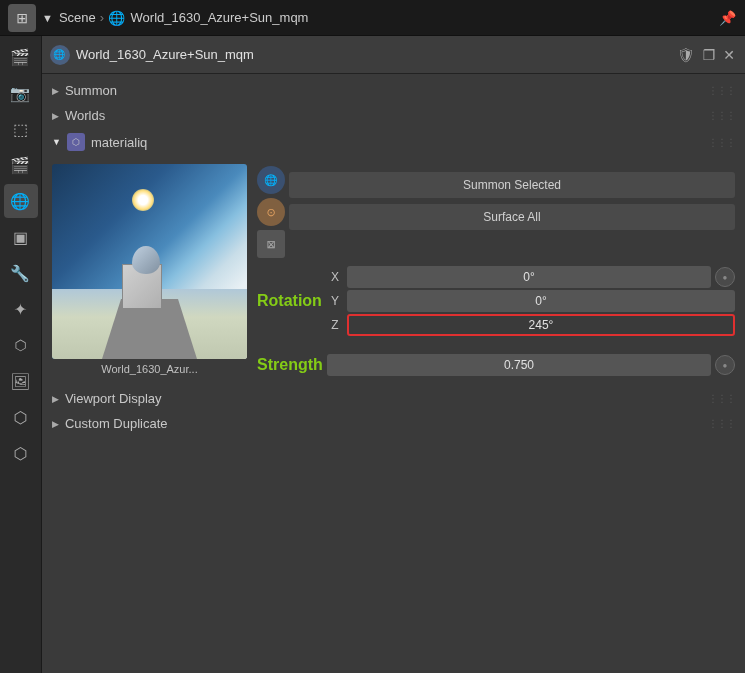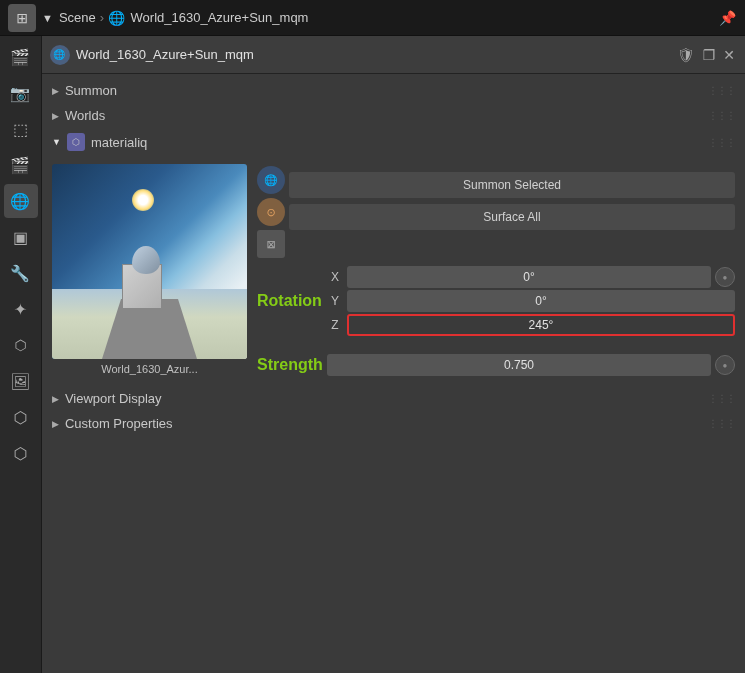--- a/index.html
+++ b/index.html
@@ -483,19 +483,19 @@
       </div>
 
       <div class="section-row">
         <span class="triangle">▶</span>
         <span>Viewport Display</span>
         <span class="drag-handle">⋮⋮⋮</span>
       </div>
 
       <div class="section-row">
         <span class="triangle">▶</span>
-        <span>Custom Properties</span>
+        <span>Custom Duplicate</span>
         <span class="drag-handle">⋮⋮⋮</span>
       </div>
 
     </div>
   </div>
 </div>
 
 </body></html>

